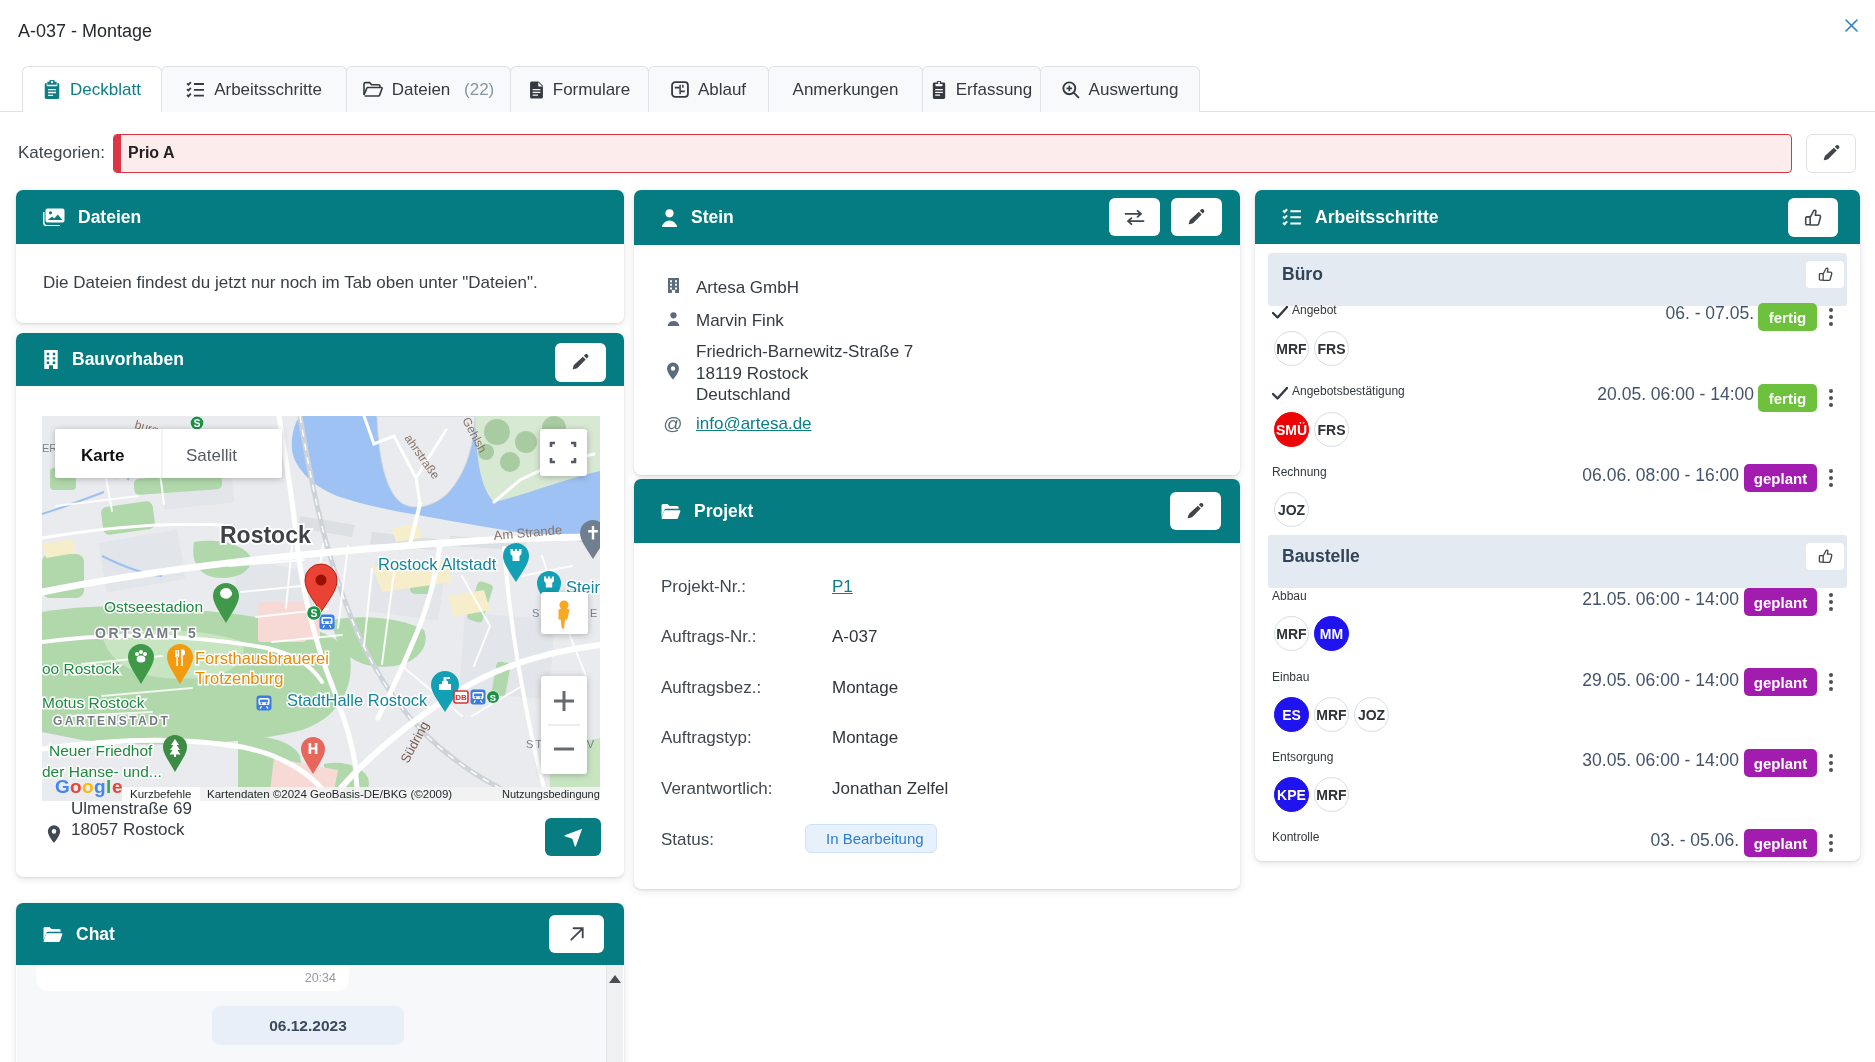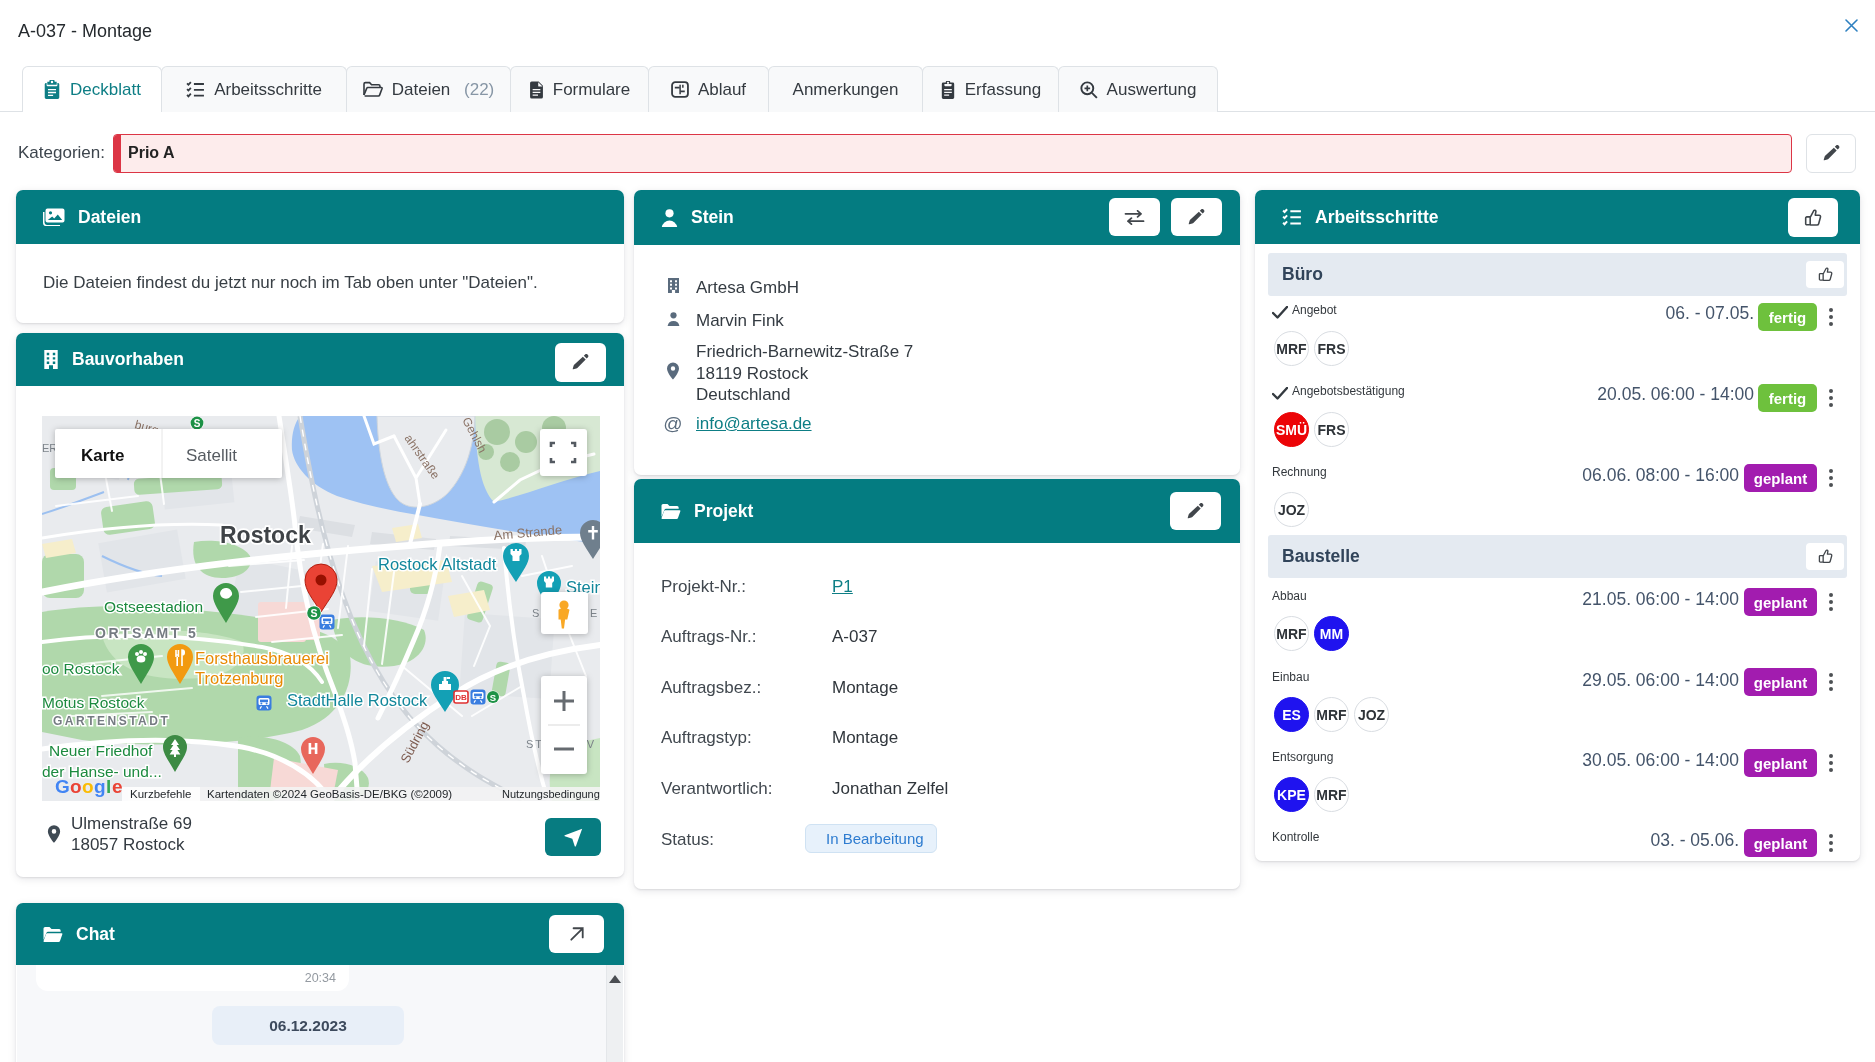--- a/index.html
+++ b/index.html
@@ -48,21 +48,21 @@
   
   .krow { position:absolute; display:flex; gap:13px; font-size:17px; color:#343b42; }
   .kicon { width:20px; text-align:center; flex:0 0 20px; }
   a.teal { color:#0d7e85; }
   
   .prow { position:absolute; left:27px; font-size:17px; color:#41484f; }
   .pval { position:absolute; left:171px; color:#30363c; white-space:nowrap; }
   .badge-status { position:absolute; background:#e7f1fb; border:1px solid #cfe2f3; color:#2e7cd0;
                   font-size:15px; border-radius:6px; padding:5px 12px; }
   
-  .secbar { position:absolute; left:13px; width:579px; height:43px; background:#e4eaf1; border-radius:3px; }
+  .secbar { position:absolute; left:13px; width:579px; height:53px; background:#e4eaf1; border-radius:3px; }
   .secbar .st { position:absolute; left:14px; top:11px; font-weight:bold; font-size:17.5px; color:#31445a; }
   .secbtn { position:absolute; right:3px; top:8px; width:38px; height:27px; background:#fff; border-radius:4px;
             display:flex; align-items:center; justify-content:center; }
   .task-title { position:absolute; font-size:12px; color:#33383d; }
   .task-date { position:absolute; font-size:17.5px; color:#44546a; text-align:right; white-space:nowrap; }
   .badge { position:absolute; color:#fff; font-size:15px; font-weight:bold; border-radius:5px;
            display:flex; align-items:center; justify-content:center; }
   .badge.fertig { background:#6ec13d; width:59px; }
   .badge.geplant { background:#a21caf; width:73px; }
   .dots { position:absolute; left:1829px; width:4px; }
@@ -78,21 +78,21 @@
   .chat-bubble { position:absolute; left:19px; top:-16px; width:313px; height:42px; background:#fff; border-radius:12px; }
   .chat-time { position:absolute; right:13px; bottom:6px; font-size:12.5px; color:#949aa1; }
   .chat-date { position:absolute; left:195px; top:41px; width:192px; height:39px; background:#e8eff8;
                border-radius:8px; display:flex; align-items:center; justify-content:center;
                font-size:15.5px; font-weight:bold; color:#3d4a5d; }
   .chat-scroll { position:absolute; right:0px; top:0; width:17px; bottom:0; background:#eef0f2; border-left:1px solid #e4e7ea; }
   .chat-scroll .up { position:absolute; left:2px; top:10px; width:0; height:0;
                      border-left:6px solid transparent; border-right:6px solid transparent; border-bottom:8px solid #4a4d52; }
   
   .map-wrap { position:absolute; left:26px; top:83px; width:558px; height:385px; overflow:hidden; background:#e9ebee; }
-  .addr { position:absolute; left:55px; top:480px; font-size:17px; color:#343b42; line-height:21px; }
+  .addr { position:absolute; left:55px; top:465px; font-size:17px; color:#343b42; line-height:21px; }
   .addr-pin { position:absolute; left:31px; top:492px; }
   .nav-btn { position:absolute; left:529px; top:485px; width:56px; height:38px; background:#077c81;
              border-radius:6px; display:flex; align-items:center; justify-content:center; }
 </style>
 </head>
 <body>
 <div class="abs page-title">A-037 - Montage</div>
 <svg class="abs close-x" viewBox="0 0 13 13">
     <path d="M1 1 L12 12 M12 1 L1 12" stroke="#2e80c0" stroke-width="1.6" stroke-linecap="round"></path>
   </svg>
@@ -126,21 +126,21 @@
       Formulare</div>
     <div class="tab" style="width:121px">
       <svg width="18" height="17" viewBox="0 0 17 16" fill="none" stroke="#343a40" stroke-width="1.7">
           <rect x="1" y="1" width="15" height="14" rx="3"></rect>
           <path d="M8.6 3.4 V12.6" stroke-width="1.4"></path>
           <path d="M3.6 6.2 h4.6 M8.8 9.8 h4.2" stroke-width="1.8"></path>
           <path d="M11.2 3.4 v3" stroke-width="1.4"></path>
         </svg>
       Ablauf</div>
     <div class="tab" style="width:155px">Anmerkungen</div>
-    <div class="tab" style="width:137px">
+    <div class="tab" style="width:119px">
       <svg width="16" height="18" viewBox="0 0 14 16" fill="#343a40">
           <path d="M5 1.3 a2 2 0 0 1 4 0 h2.2 a1.3 1.3 0 0 1 1.3 1.3 v12 a1.3 1.3 0 0 1 -1.3 1.3 H2.8 a1.3 1.3 0 0 1 -1.3-1.3 v-12 A1.3 1.3 0 0 1 2.8 1.3 z M7 0.6 a1 1 0 1 0 0 2 a1 1 0 0 0 0-2 z M3.8 2.6 v1.2 a0.8 0.8 0 0 0 .8 .8 h4.8 a0.8 0.8 0 0 0 .8-.8 V2.6 z M3.6 7.2 h6.8 v1.1 H3.6 z M3.6 9.6 h6.8 v1.1 H3.6 z M3.6 12 h4.4 v1.1 H3.6 z" fill-rule="evenodd"></path>
         </svg>
       Erfassung</div>
     <div class="tab" style="width:160px">
       <svg width="18" height="18" viewBox="0 0 16 16" fill="none" stroke="#343a40" stroke-width="1.7">
           <circle cx="6.5" cy="6.5" r="5.3"></circle>
           <path d="M10.6 10.6 L15 15"></path>
           <path d="M4 6.5 h5 M6.5 4 v5" stroke-width="1.5"></path>
         </svg>

